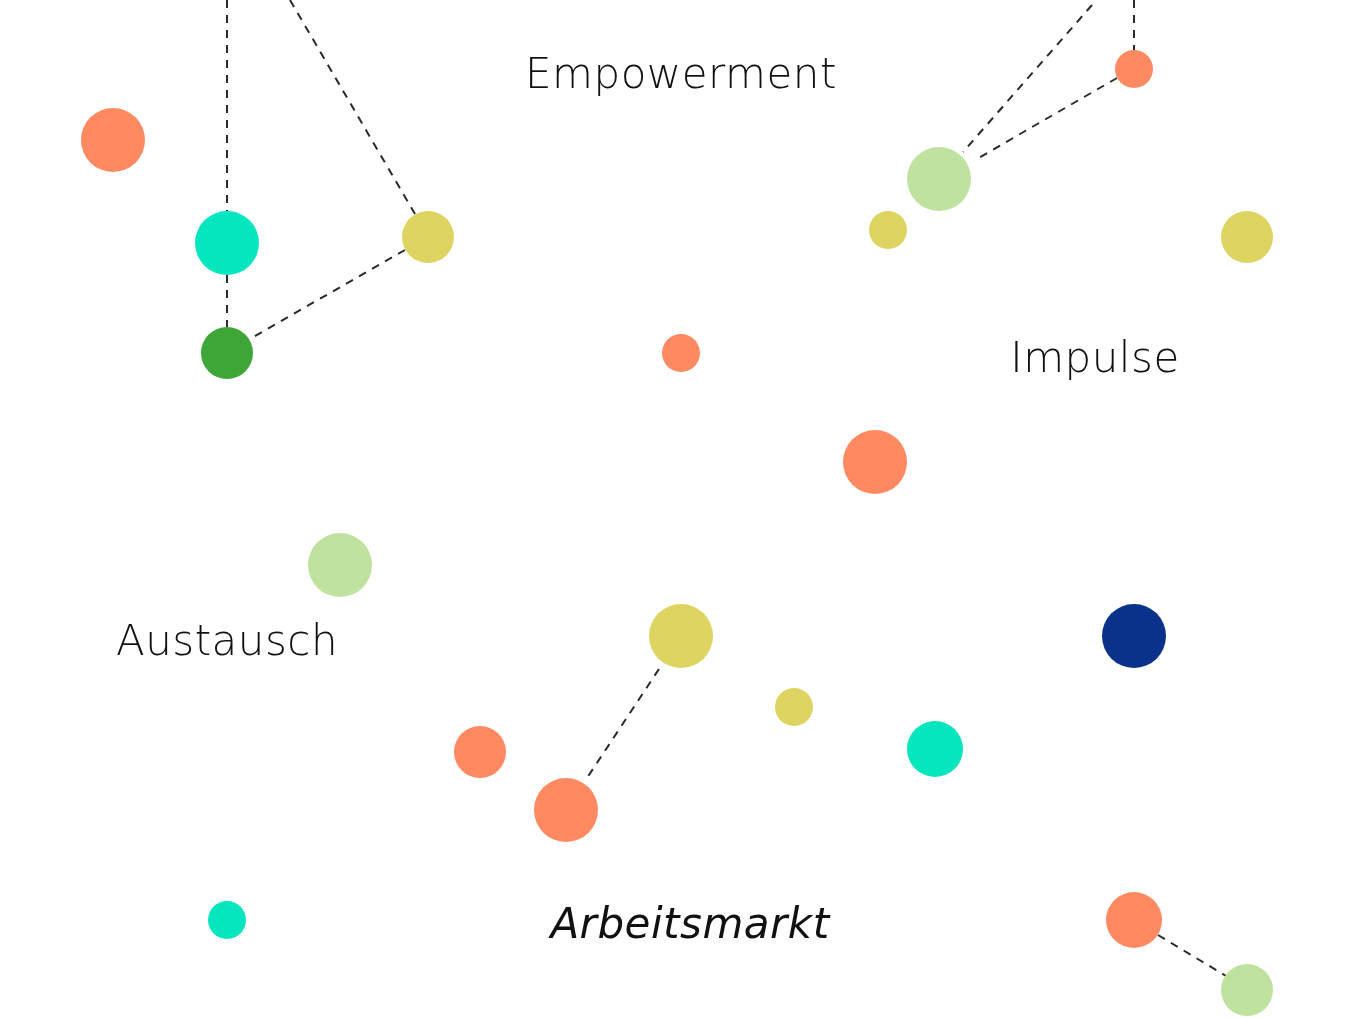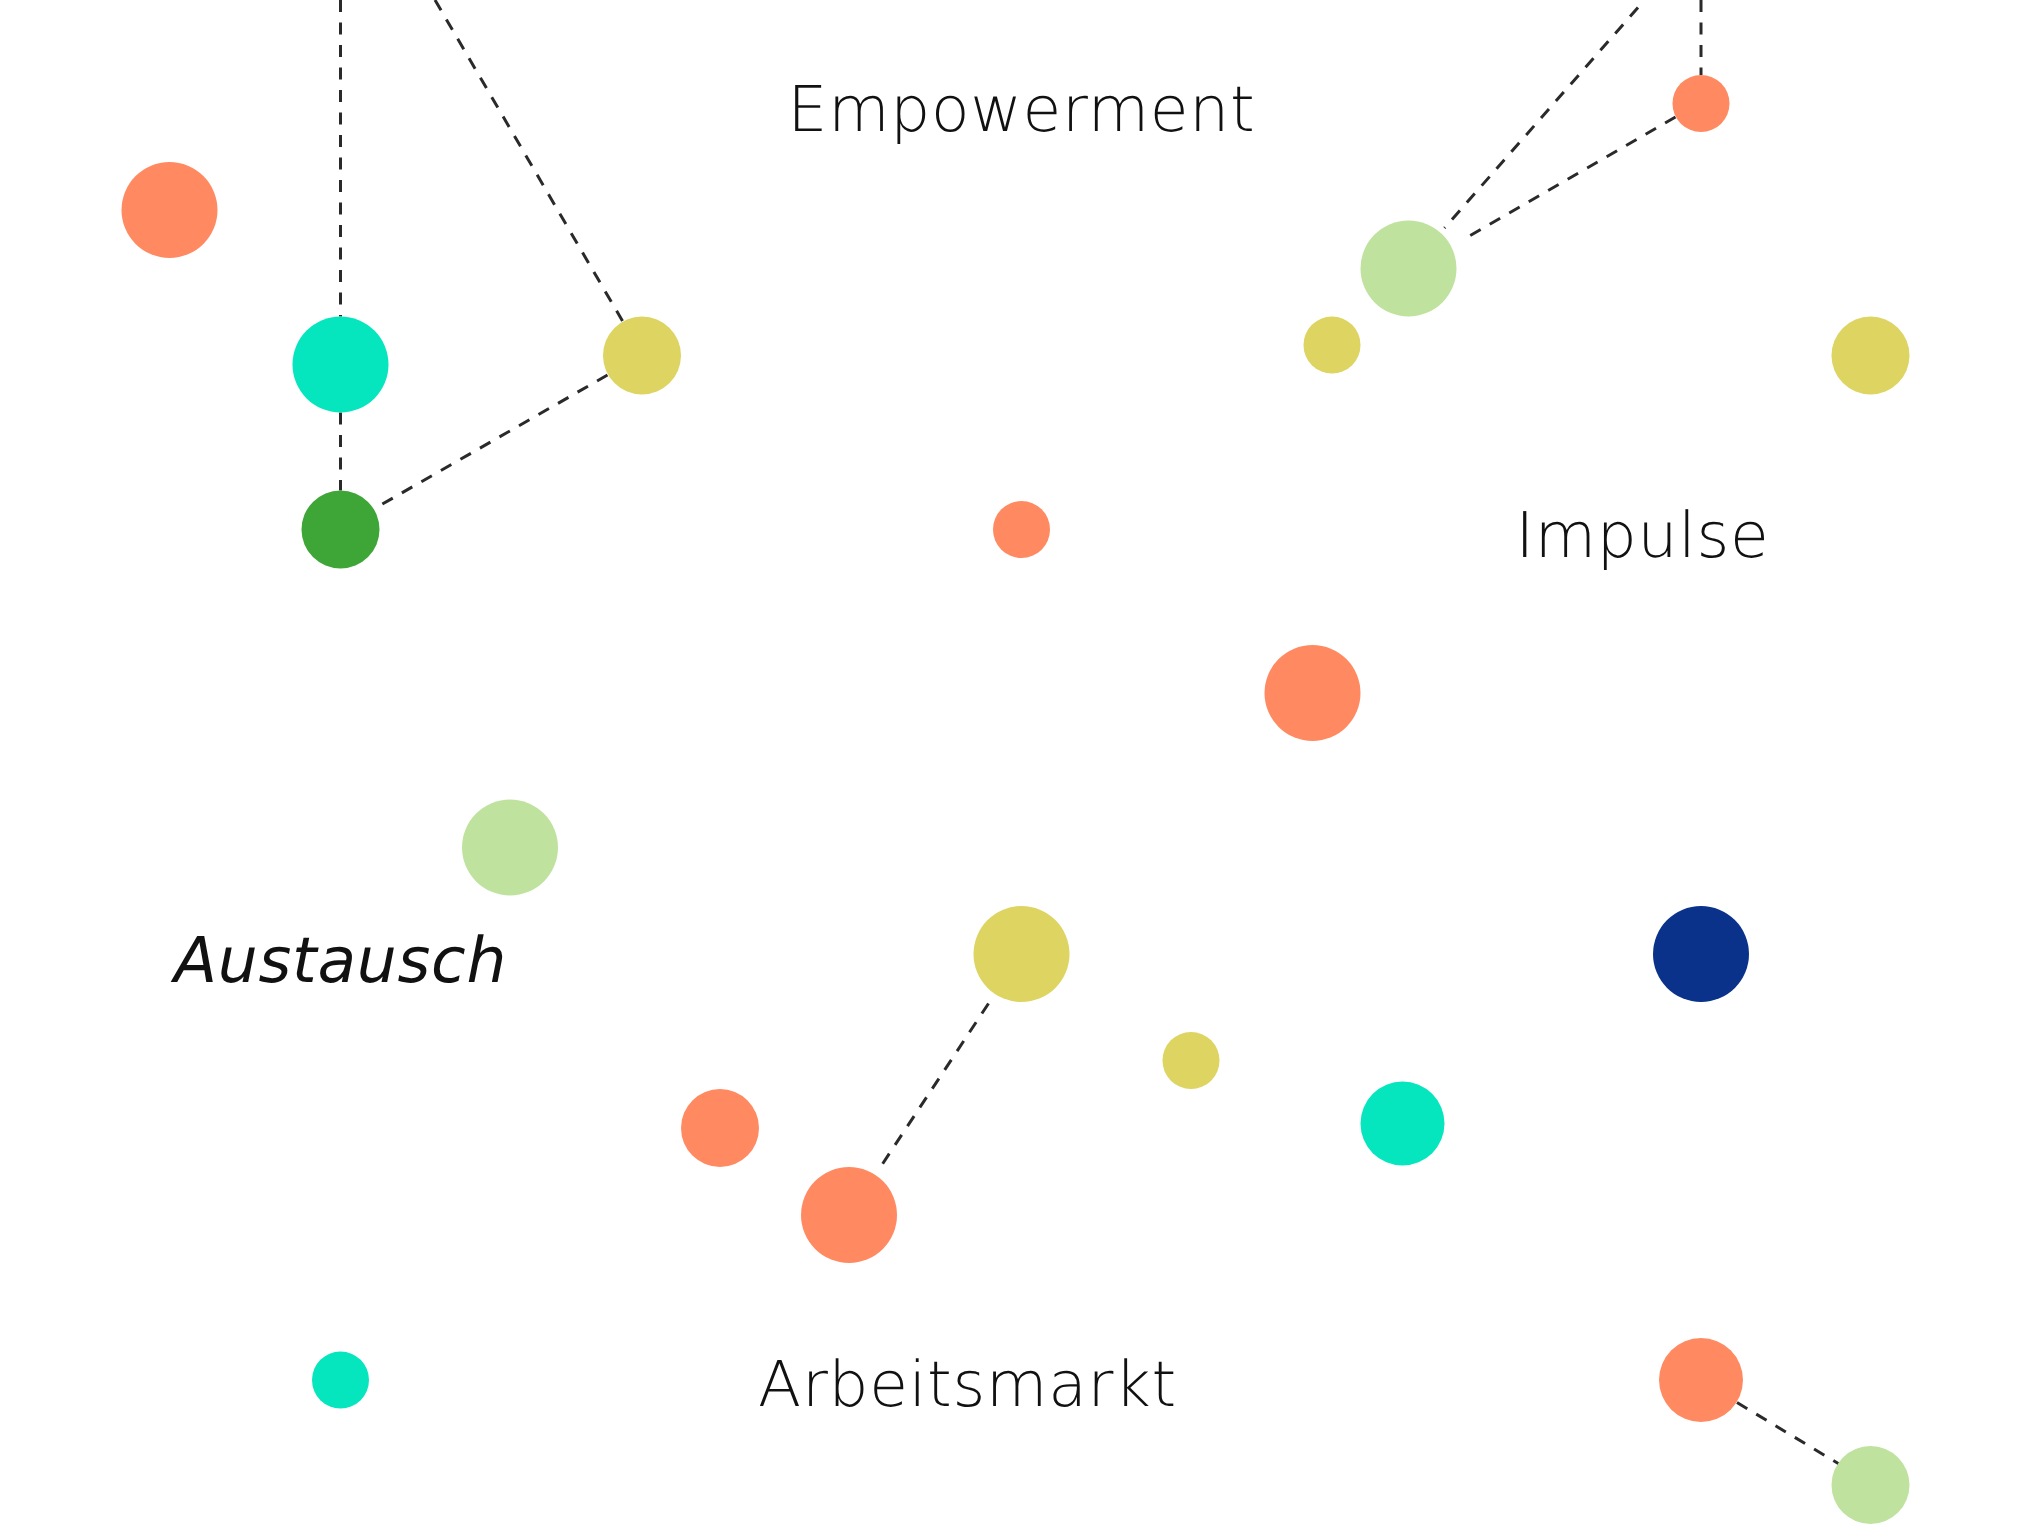--- a/index.html
+++ b/index.html
@@ -50,16 +50,16 @@
       <div class="dot" style="left: 454px; top: 726px; width: 52px; height: 52px; background: rgb(255, 138, 98);"></div>
       <div class="dot" style="left: 907px; top: 721px; width: 56px; height: 56px; background: rgb(5, 230, 190);"></div>
       <div class="dot" style="left: 534px; top: 778px; width: 64px; height: 64px; background: rgb(255, 138, 98);"></div>
       <div class="dot" style="left: 208px; top: 901px; width: 38px; height: 38px; background: rgb(5, 230, 190);"></div>
       <div class="dot" style="left: 1106px; top: 892px; width: 56px; height: 56px; background: rgb(255, 138, 98);"></div>
       <div class="dot" style="left: 1221px; top: 964px; width: 52px; height: 52px; background: rgb(192, 226, 159);"></div>
     </div>
   <div id="labels-layer">
     <div class="label" style="left: 681px; top: 73px;">Empowerment</div>
     <div class="label" style="left: 1095px; top: 357px;">Impulse</div>
-    <div class="label" style="left: 227px; top: 640px; font-style: italic;">Austausch</div>
-    <div class="label" style="left: 645px; top: 923px;">Arbeitsmarkt</div>
+    <div class="label" style="left: 227px; top: 640px;">Austausch</div>
+    <div class="label" style="left: 690px; top: 923px; font-style: italic;">Arbeitsmarkt</div>
   </div>
 </div>
 
 </body></html>

